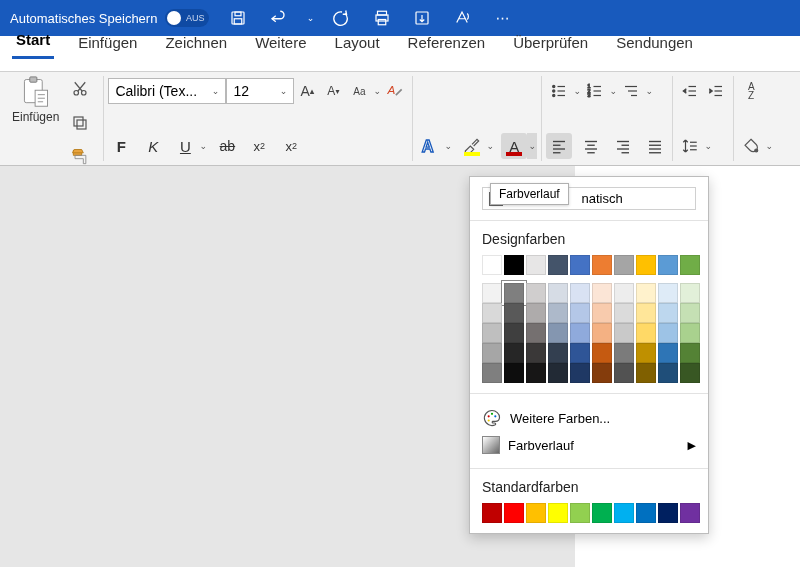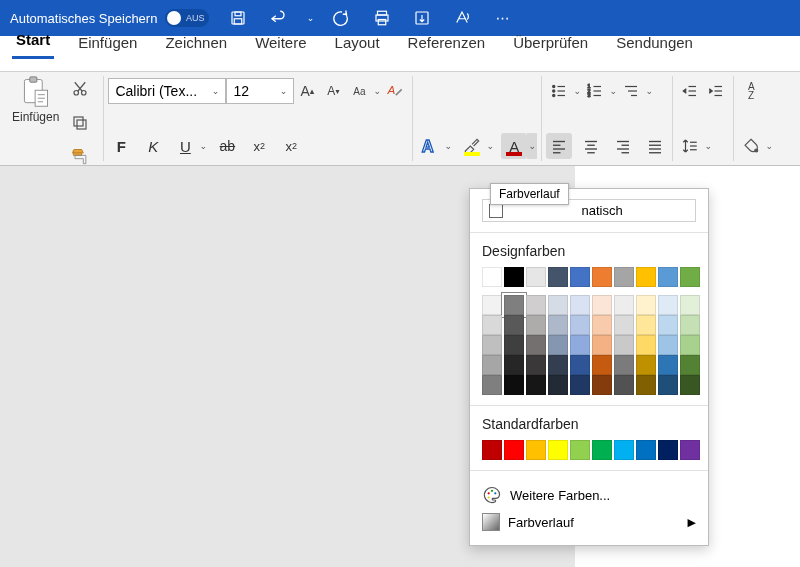--- a/index.html
+++ b/index.html
@@ -23,21 +23,21 @@
 .mini-col{display:flex;flex-direction:column;gap:8px;margin-left:4px;justify-content:center}
 .sel{height:26px;border:1px solid #b8b8b8;background:#fff;font-size:14px;padding:0 6px;display:flex;align-items:center;justify-content:space-between;gap:6px}
 .fontname{width:118px}
 .fontsize{width:68px}
 .ibtn{width:26px;height:26px;display:flex;align-items:center;justify-content:center;border-radius:3px;cursor:pointer;position:relative}
 .ibtn.active{background:#d8d8d8}
 .dd-arrow{width:10px;height:26px;display:flex;align-items:center;justify-content:center;font-size:9px;color:#555;cursor:pointer}
 .split{display:flex;align-items:center}
 .fcolor-bar{position:absolute;bottom:3px;left:5px;width:16px;height:4px}
 .doc{position:absolute;right:0;top:166px;width:225px;height:401px;background:#fff}
-.popup{position:absolute;left:469px;top:188px;width:240px;background:#fff;border:1px solid #bcbcbc;box-shadow:0 4px 12px rgba(0,0,0,.2);font-size:13px}
+.popup{position:absolute;left:469px;top:176px;width:240px;background:#fff;border:1px solid #bcbcbc;box-shadow:0 4px 12px rgba(0,0,0,.2);font-size:13px}
 .popup-sec{padding:10px 12px;border-bottom:1px solid #e2e2e2}
 .popup-sec:last-child{border-bottom:none}
 .auto-row{display:flex;align-items:center;gap:6px;border:1px solid #d0d0d0;padding:3px 6px}
 .auto-sw{width:14px;height:14px;border:1px solid #666}
 .tooltip{position:absolute;left:490px;top:183px;background:#fff;border:1px solid #b0b0b0;padding:3px 8px;font-size:12px;box-shadow:0 1px 3px rgba(0,0,0,.18);z-index:5}
 .sec-title{font-size:14px;color:#222;margin-bottom:8px}
 .swatch-grid{display:grid;grid-template-columns:repeat(10,20px);gap:2px}
 .swatch-grid.shades{gap:0 2px}
 .sw{width:20px;height:20px;border:1px solid rgba(0,0,0,.1);cursor:pointer}
 .sw.sel-sw{outline:2px solid #fff;box-shadow:0 0 0 3px #888}
@@ -418,44 +418,44 @@
         <div class="sw" style="background: rgb(34, 42, 53);"></div>
         <div class="sw" style="background: rgb(31, 56, 100);"></div>
         <div class="sw" style="background: rgb(132, 60, 12);"></div>
         <div class="sw" style="background: rgb(82, 82, 82);"></div>
         <div class="sw" style="background: rgb(128, 96, 0);"></div>
         <div class="sw" style="background: rgb(31, 78, 121);"></div>
         <div class="sw" style="background: rgb(56, 87, 35);"></div>
       </div>
   </div>
   <div class="popup-sec">
+    <div class="more-row">
+      <svg width="20" height="20" viewBox="0 0 24 24">
+          <path d="M12 3a9 9 0 1 0 4 17c1-1 0-2-1-2h-2c-1 0-1-2 0-2h3c3 0 5-2 5-5 0-4-4-8-9-8z" fill="none" stroke="#555" stroke-width="1.4"></path>
+          <circle cx="8" cy="10" r="1.3" fill="#c00"></circle>
+          <circle cx="12" cy="7" r="1.3" fill="#0a0"></circle>
+          <circle cx="16" cy="10" r="1.3" fill="#06c"></circle>
+          <circle cx="8" cy="15" r="1.3" fill="#ec0"></circle>
+        </svg>
+      <span>Weitere Farben...</span>
+    </div>
+    <div class="more-row">
+      <span class="grad-sw"></span>
+      <span>Farbverlauf</span>
+      <span class="arrow">▶</span>
+    </div>
+  </div>
+  <div class="popup-sec">
     <div class="sec-title">Standardfarben</div>
     <div class="swatch-grid" id="standard-row">
         <div class="sw" style="background: rgb(192, 0, 0);"></div>
         <div class="sw" style="background: rgb(255, 0, 0);"></div>
         <div class="sw" style="background: rgb(255, 192, 0);"></div>
         <div class="sw" style="background: rgb(255, 255, 0);"></div>
         <div class="sw" style="background: rgb(146, 208, 80);"></div>
         <div class="sw" style="background: rgb(0, 176, 80);"></div>
         <div class="sw" style="background: rgb(0, 176, 240);"></div>
         <div class="sw" style="background: rgb(0, 112, 192);"></div>
         <div class="sw" style="background: rgb(0, 32, 96);"></div>
         <div class="sw" style="background: rgb(112, 48, 160);"></div>
       </div>
   </div>
-  <div class="popup-sec">
-    <div class="more-row">
-      <svg width="20" height="20" viewBox="0 0 24 24">
-          <path d="M12 3a9 9 0 1 0 4 17c1-1 0-2-1-2h-2c-1 0-1-2 0-2h3c3 0 5-2 5-5 0-4-4-8-9-8z" fill="none" stroke="#555" stroke-width="1.4"></path>
-          <circle cx="8" cy="10" r="1.3" fill="#c00"></circle>
-          <circle cx="12" cy="7" r="1.3" fill="#0a0"></circle>
-          <circle cx="16" cy="10" r="1.3" fill="#06c"></circle>
-          <circle cx="8" cy="15" r="1.3" fill="#ec0"></circle>
-        </svg>
-      <span>Weitere Farben...</span>
-    </div>
-    <div class="more-row">
-      <span class="grad-sw"></span>
-      <span>Farbverlauf</span>
-      <span class="arrow">▶</span>
-    </div>
-  </div>
 </div>
 
 </body></html>

